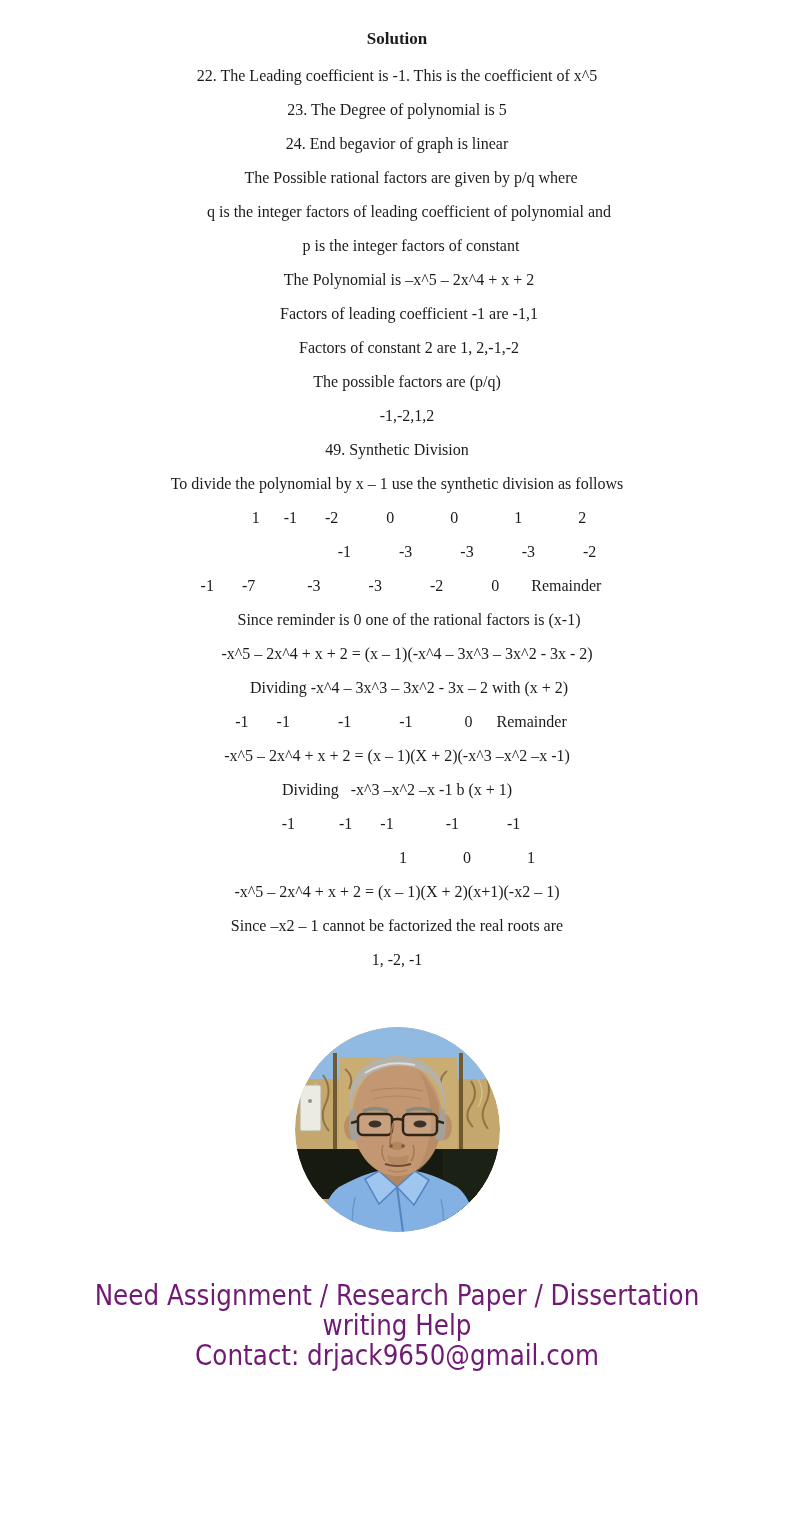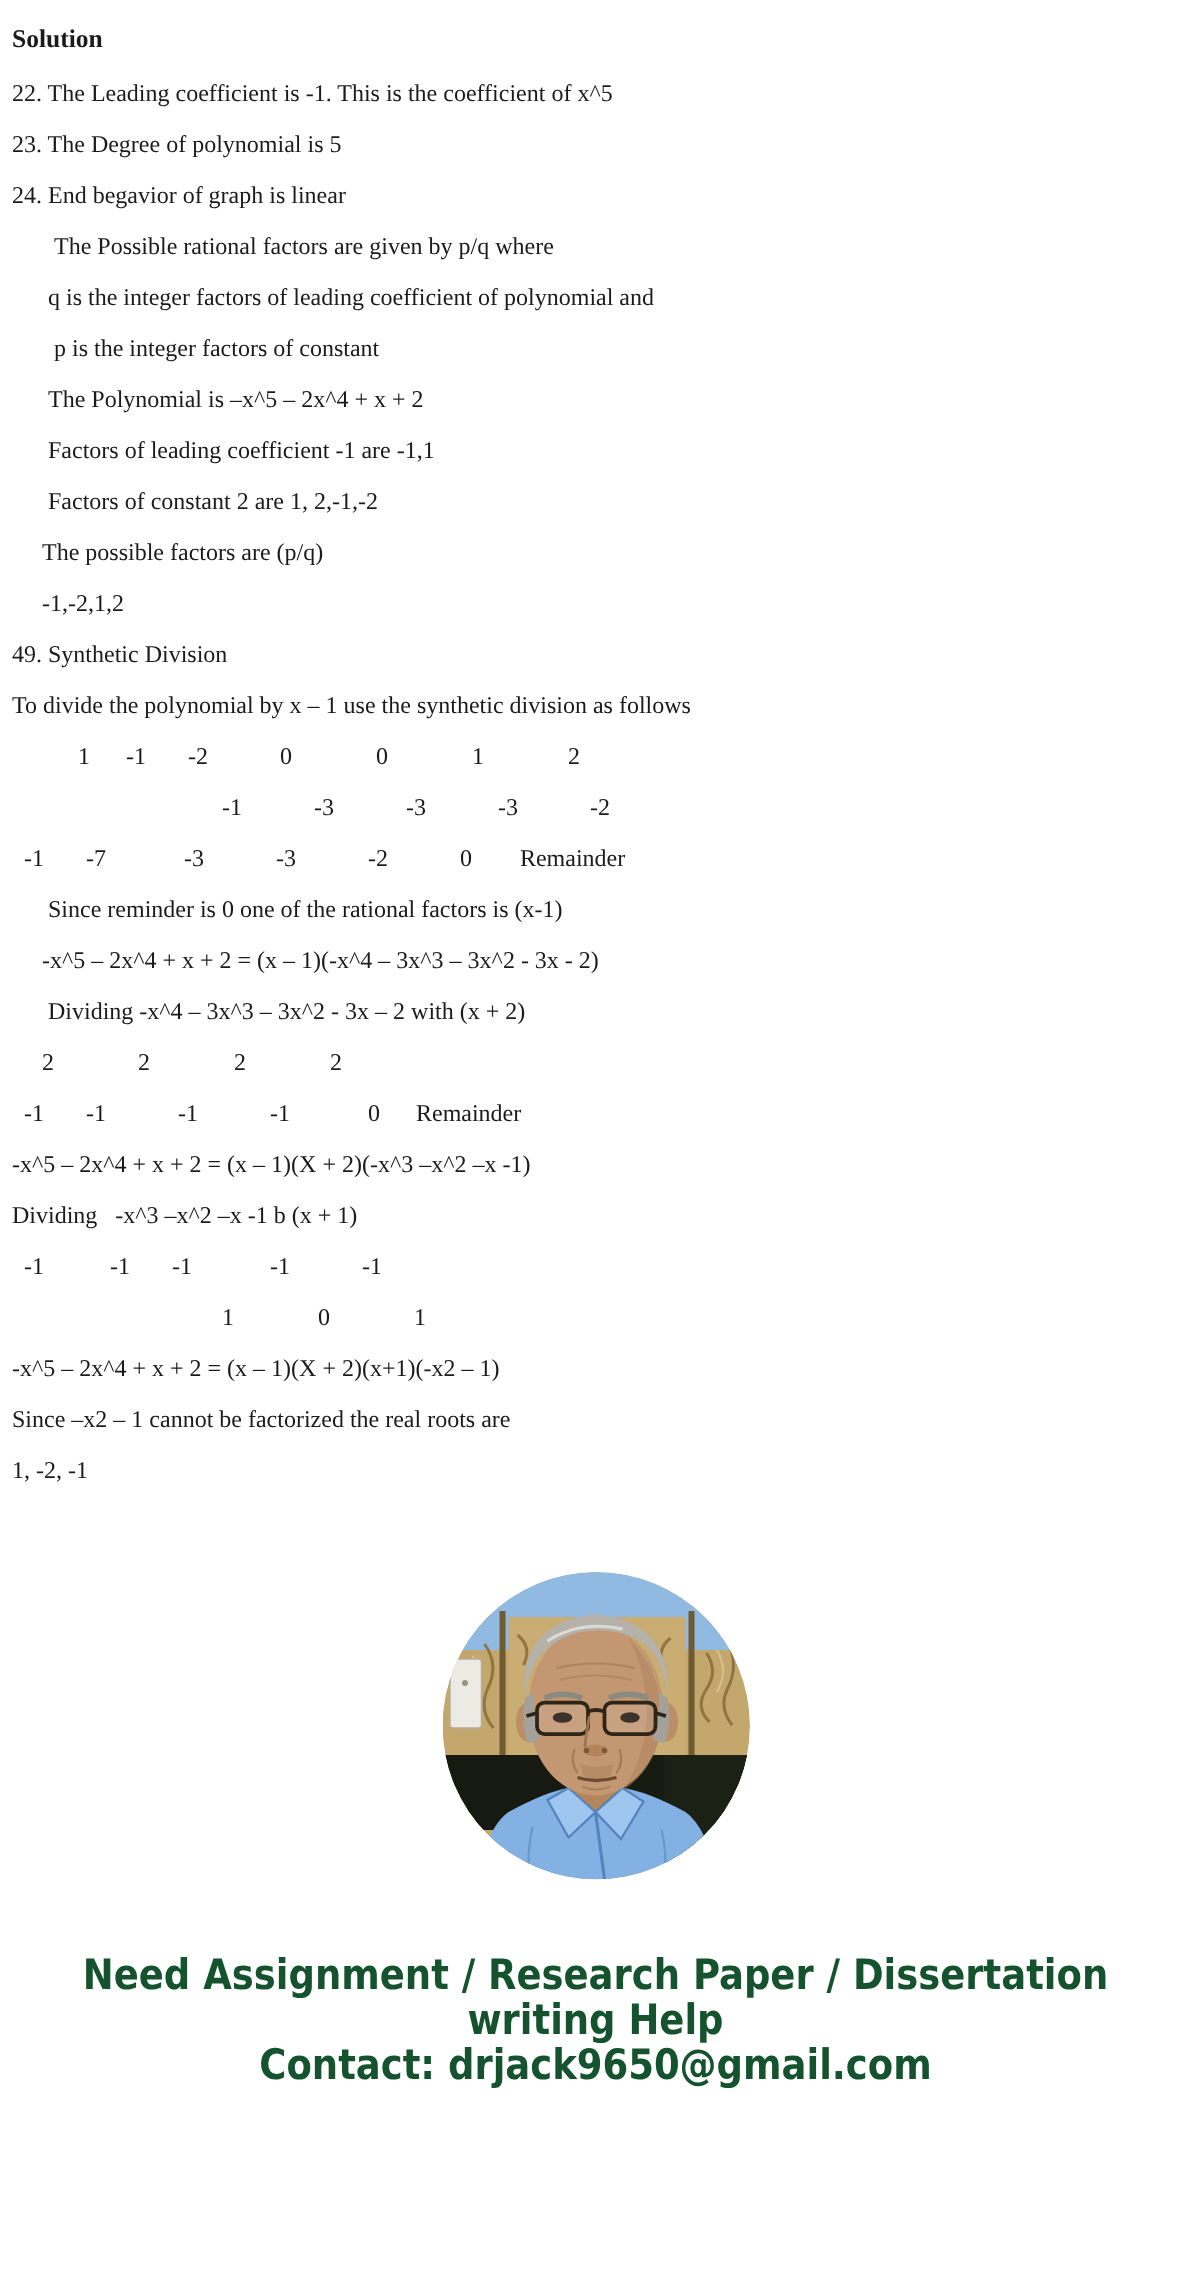--- a/index.html
+++ b/index.html
@@ -3,21 +3,21 @@
 <meta charset="utf-8">
 <style>
   html,body{margin:0;padding:0;}
   body{
     width:794px;height:1523px;
     background:#ffffff;
     font-family:"Liberation Serif","DejaVu Serif",serif;
     color:#1b1b1b;
     overflow:hidden;
   }
-  .doc{padding:9px 8px 0 8px;}
+  .doc{padding:22px 8px 0 8px;text-align:center;}
   .line{
     font-size:16px;
     line-height:34px;
     white-space:pre-wrap;
   }
   .heading{
     font-size:17px;
     font-weight:bold;
     margin-bottom:3px;
   }
@@ -25,23 +25,23 @@
     width:205px;height:205px;
     margin:50px auto 0 auto;
     border-radius:50%;
     overflow:hidden;
   }
   .avatar svg{display:block;}
   .footer{
     margin-top:49px;
     text-align:center;
     font-family:"DejaVu Sans","Liberation Sans",sans-serif;
-    font-weight:bold;
+    font-weight:normal;
     font-size:28px;
-    color:#14532d;
+    color:#701a75;
   }
   .fline{
     line-height:30px;
     transform:scaleX(0.88);
     transform-origin:50% 50%;
     white-space:pre;
   }
 </style>
 </head>
 <body>
@@ -60,21 +60,20 @@
   <div class="line">     The possible factors are (p/q)</div>
   <div class="line">     -1,-2,1,2</div>
   <div class="line">49. Synthetic Division</div>
   <div class="line">To divide the polynomial by x – 1 use the synthetic division as follows</div>
   <div class="line">           1      -1       -2            0              0              1              2</div>
   <div class="line">                                   -1            -3            -3            -3            -2</div>
   <div class="line">  -1       -7             -3            -3            -2            0        Remainder</div>
   <div class="line">      Since reminder is 0 one of the rational factors is (x-1)</div>
   <div class="line">     -x^5 – 2x^4 + x + 2 = (x – 1)(-x^4 – 3x^3 – 3x^2 - 3x - 2)</div>
   <div class="line">      Dividing -x^4 – 3x^3 – 3x^2 - 3x – 2 with (x + 2)</div>
-  <div class="line">     2              2              2              2</div>
   <div class="line">  -1       -1            -1            -1             0      Remainder</div>
   <div class="line">-x^5 – 2x^4 + x + 2 = (x – 1)(X + 2)(-x^3 –x^2 –x -1)</div>
   <div class="line">Dividing   -x^3 –x^2 –x -1 b (x + 1)</div>
   <div class="line">  -1           -1       -1             -1            -1</div>
   <div class="line">                                   1              0              1</div>
   <div class="line">-x^5 – 2x^4 + x + 2 = (x – 1)(X + 2)(x+1)(-x2 – 1)</div>
   <div class="line">Since –x2 – 1 cannot be factorized the real roots are</div>
   <div class="line">1, -2, -1</div>
 </div>
 

